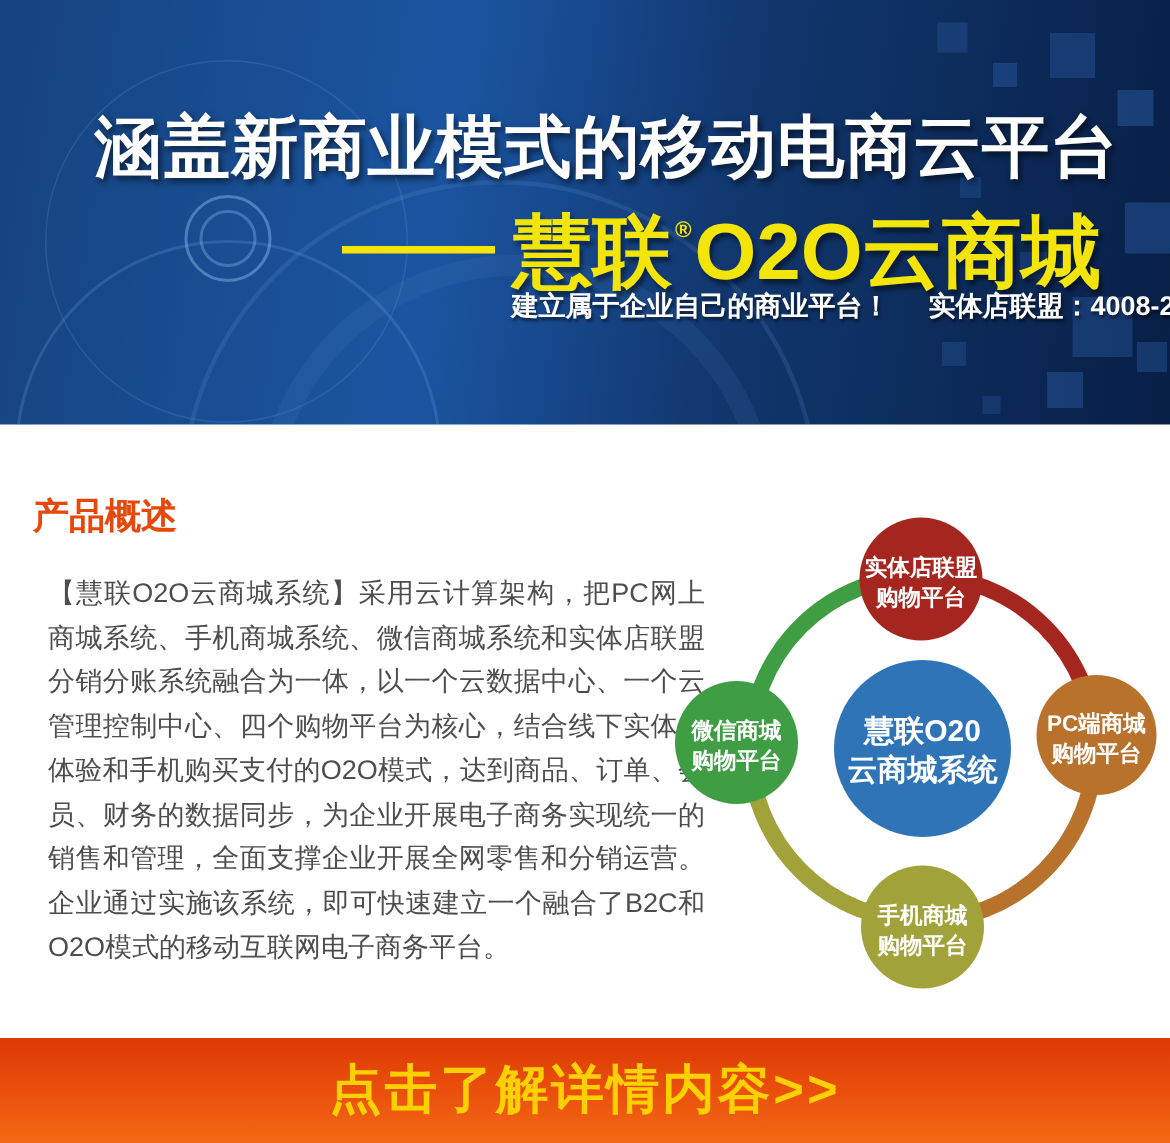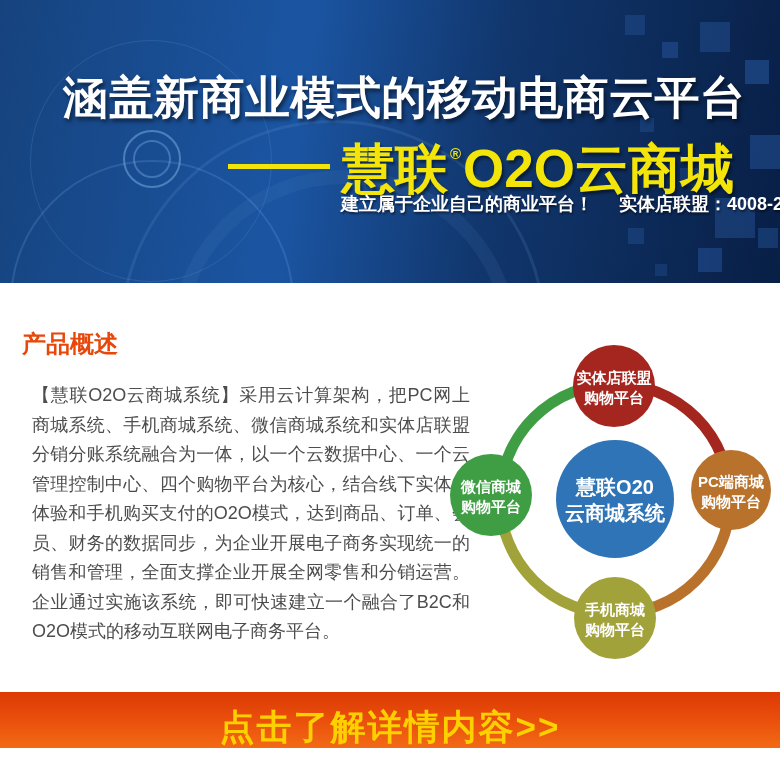--- a/index.html
+++ b/index.html
@@ -36,21 +36,21 @@
                  font-size:18px;line-height:29.5px;color:#4d4d4d;text-align:justify;}
 
   
   .diagram{position:absolute;left:450px;top:336px;width:330px;height:334px;}
   .diagram text{fill:#ffffff;font-weight:bold;text-anchor:middle;
                 font-family:"Liberation Sans","DejaVu Sans",sans-serif;}
   .sat{font-size:15px;}
   .ctr{font-size:20px;}
 
   
-  .cta-bar{position:absolute;left:0;top:692px;width:780px;height:56px;text-align:center;
+  .cta-bar{position:absolute;left:0;top:692px;width:780px;height:70px;text-align:center;
            background:linear-gradient(180deg,#dc3905 0%,#ea4f0c 50%,#f26a15 100%);cursor:pointer;}
   .cta-label{display:inline-block;line-height:70px;font-size:35px;font-weight:bold;
              color:#fdd000;letter-spacing:2px;}
 </style>
 </head>
 <body>
 
 <div class="page">
 
   <header class="banner">

